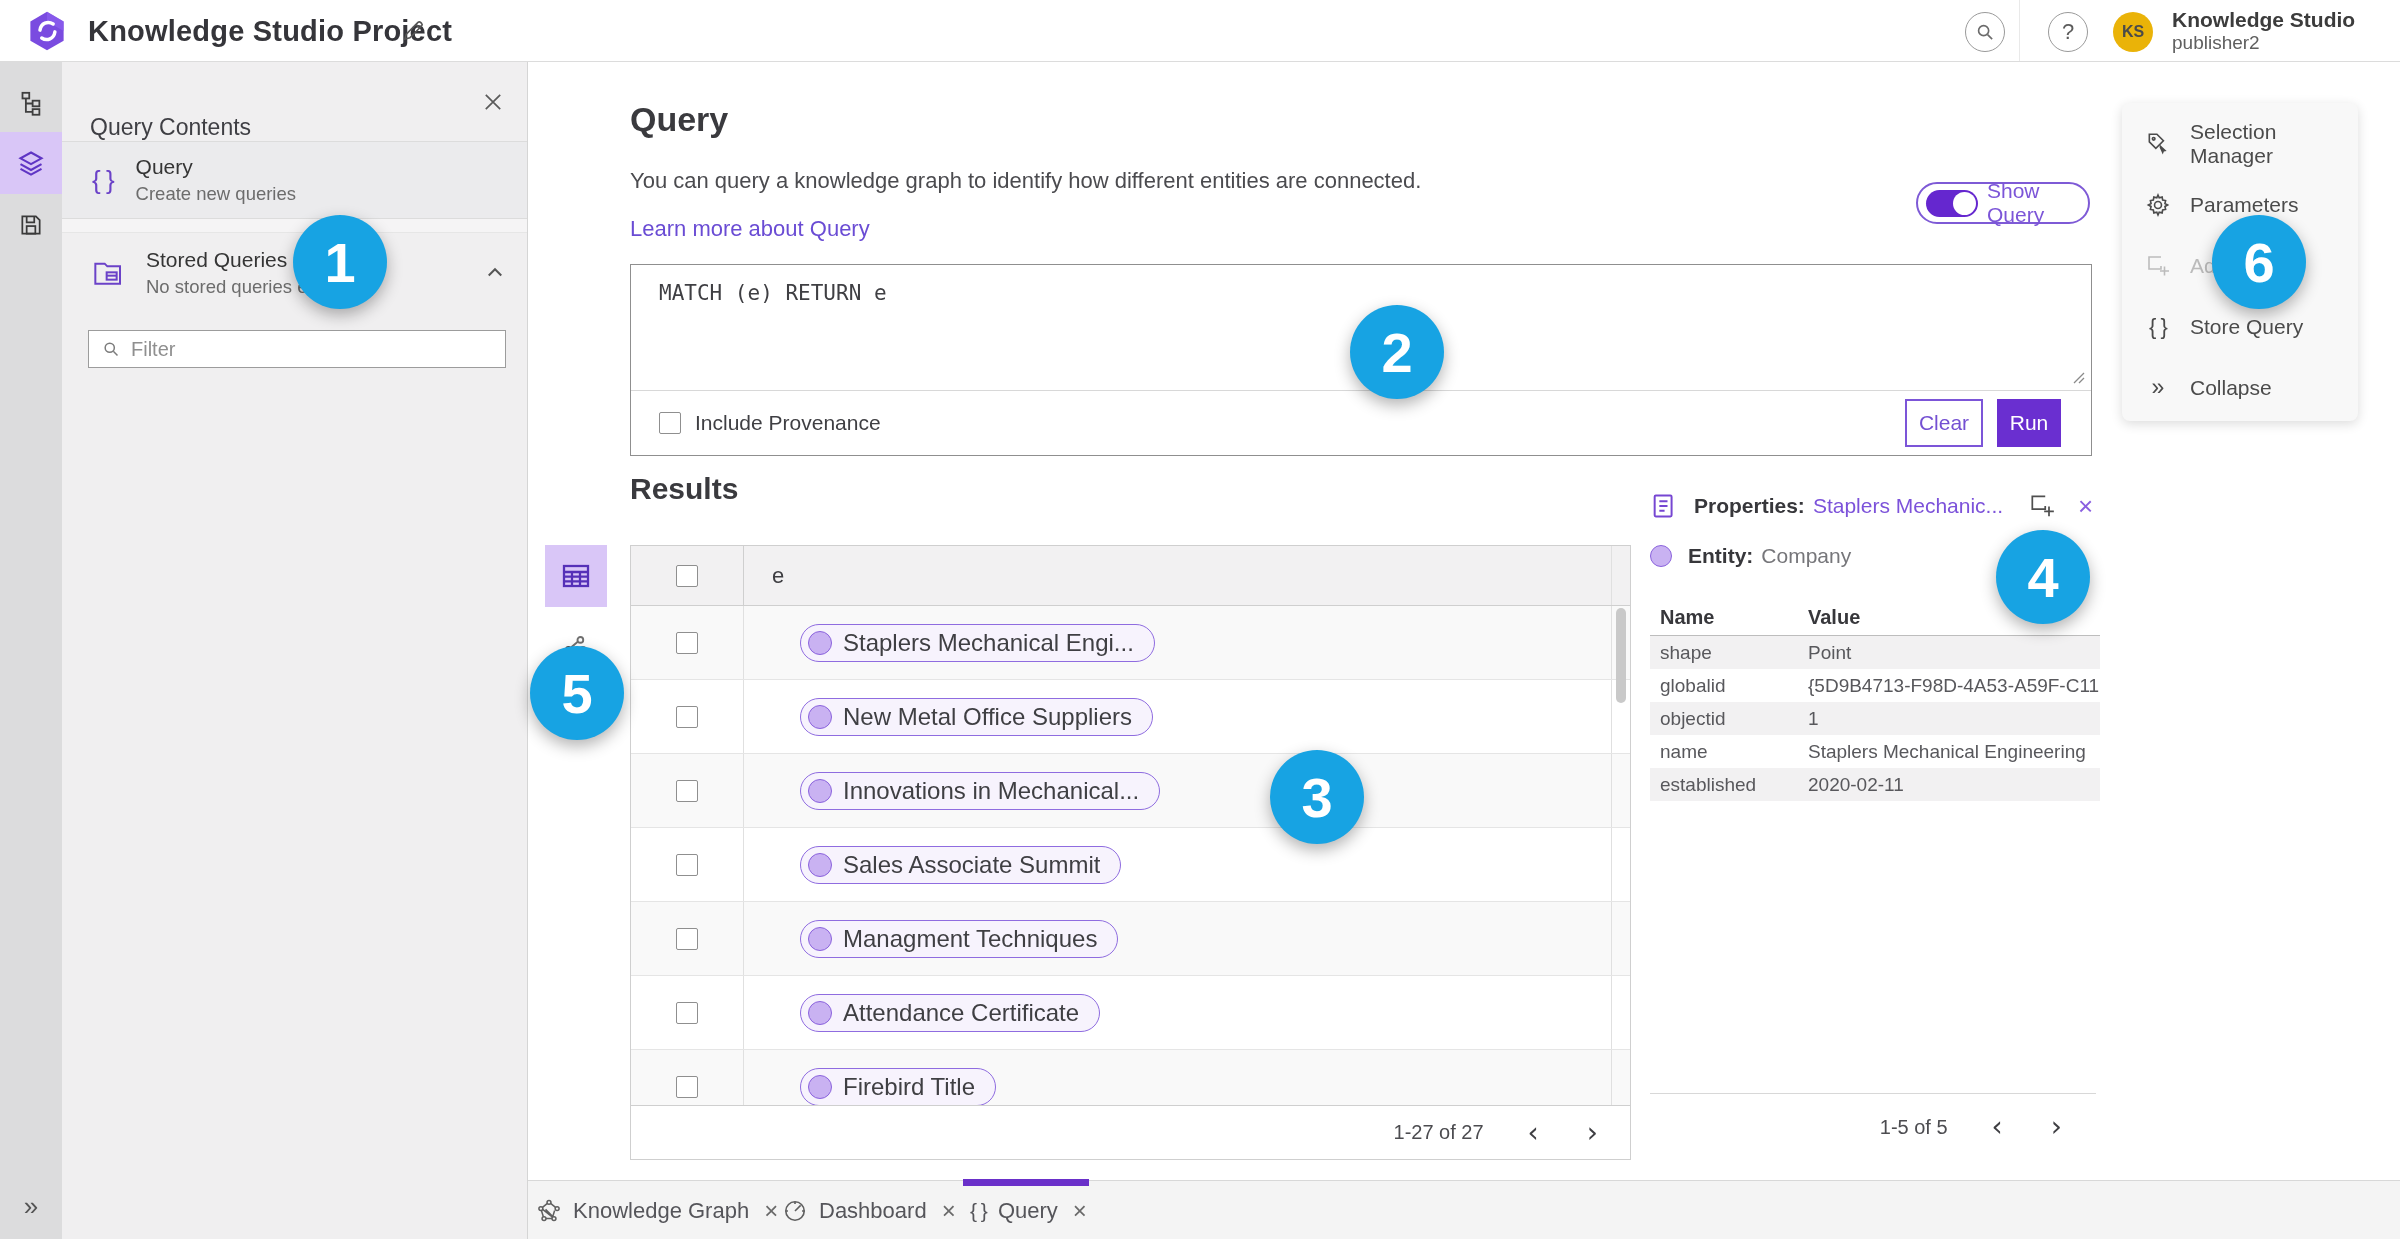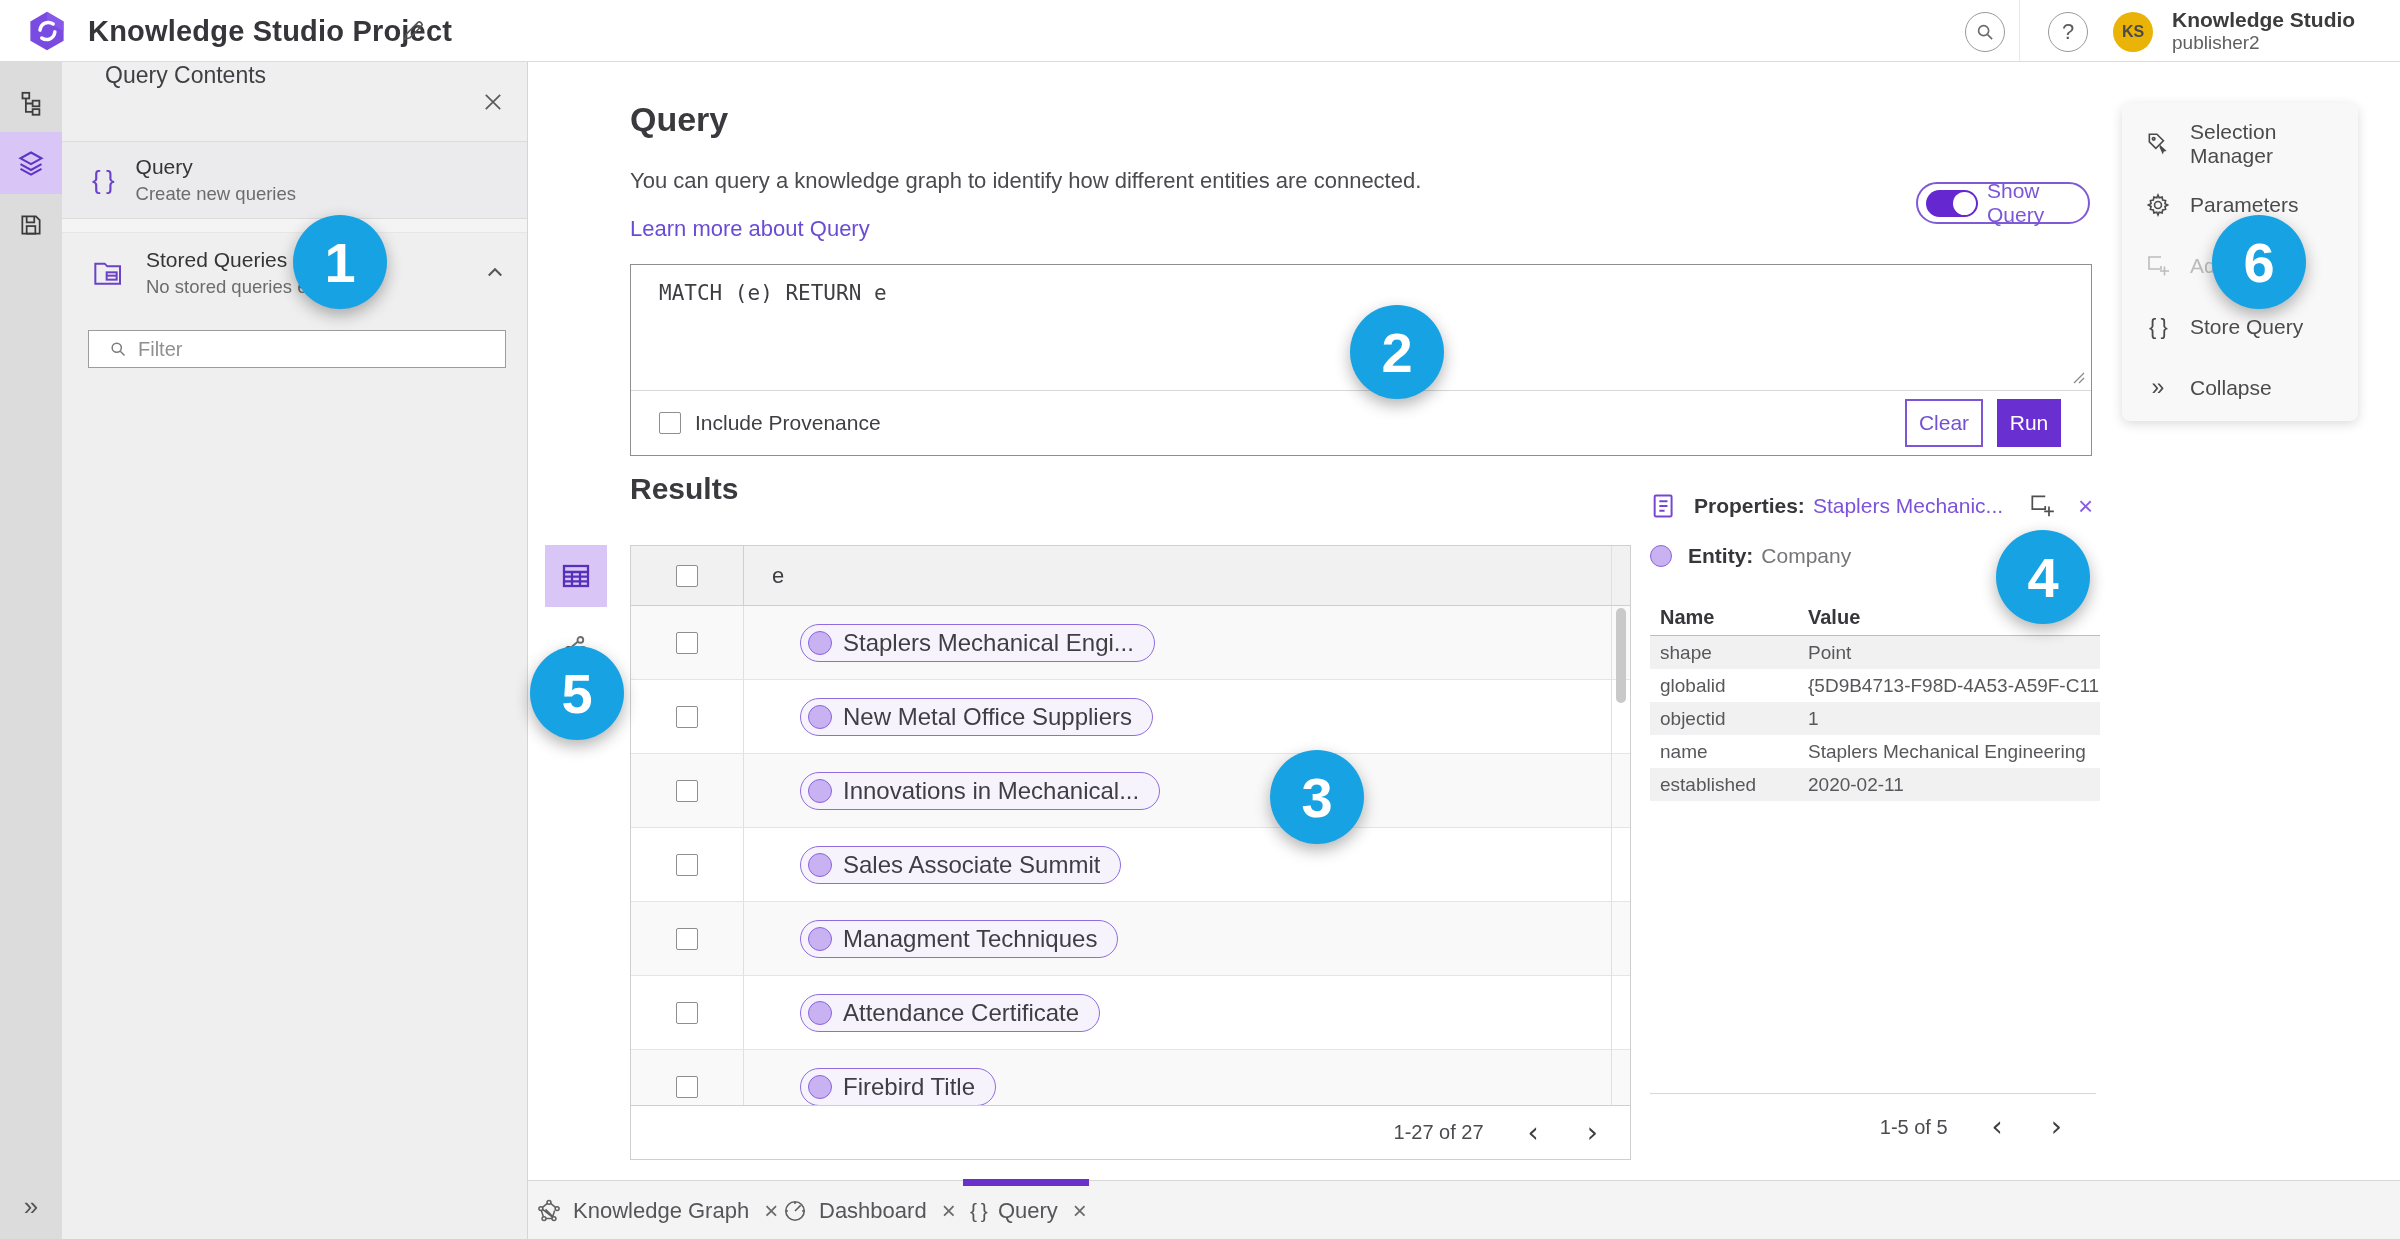--- a/index.html
+++ b/index.html
@@ -32,33 +32,33 @@
     justify-content:center; cursor:pointer; }
   .rail-tree { top:10px; }
   .rail-layers { top:70px; background:#d9c6f7; }
   .rail-save { top:132px; }
   .rail-expand { top:1113px; font-size:26px; color:#555; }
 
   
   .panel { position:absolute; left:62px; top:62px; width:466px; height:1177px; background:#f0eff0;
     border-right:1px solid #d5d5d5; z-index:14; }
   .panel-head { position:relative; height:80px; border-bottom:1px solid #dcdcdc;
-    display:flex; align-items:flex-start; padding-left:43px; }
+    display:flex; align-items:flex-end; padding-left:28px; }
   .panel-head .ph-title { font-size:23px; font-weight:500; color:#3f3f44; }
   .panel-close { position:absolute; right:22px; top:28px; width:24px; height:24px; cursor:pointer; }
   .panel-item { position:relative; display:flex; align-items:center; padding-left:30px; gap:22px; }
   .item-query { height:77px; background:#ebebed; border-bottom:1px solid #dcdcdc; cursor:pointer; }
   .panel-gap { height:14px; background:#f5f4f5; border-bottom:1px solid #e6e6e6; }
   .item-stored { height:80px; cursor:pointer; }
   .pi-text .pi-title { font-size:21px; color:#353535; }
   .pi-text .pi-sub { font-size:18.5px; color:#6c6c6c; margin-top:4px; }
   .braces { font-size:26px; color:#6b42c8; font-weight:500; letter-spacing:-1px; }
   .chev-up { position:absolute; right:22px; top:30px; width:20px; height:20px; cursor:pointer; }
   .filterwrap { position:absolute; left:26px; top:268px; width:418px; height:38px; background:#fff;
-    border:1px solid #9c9c9c; display:flex; align-items:center; padding:0 19px; gap:10px; }
+    border:1px solid #9c9c9c; display:flex; align-items:center; padding:0 12px; gap:10px; }
   .filterwrap input { border:none; outline:none; font-size:20px; width:100%;
     font-family:"Liberation Sans",sans-serif; color:#3c3c3c; background:transparent; }
   .filterwrap input::placeholder { color:#8f8f8f; }
 
   
   .h1 { position:absolute; left:630px; top:100px; font-size:34px; font-weight:600; color:#3a3a3e; }
   .desc { position:absolute; left:630px; top:168px; font-size:22px; color:#4b4b4f; }
   .learnlink { position:absolute; left:630px; top:216px; font-size:22px; color:#6a4cd4; cursor:pointer; }
   .showquery { position:absolute; left:1916px; top:182px; width:174px; height:42px; background:#fff;
     border:2px solid #7e5ad6; border-radius:22px; display:flex; align-items:center;

